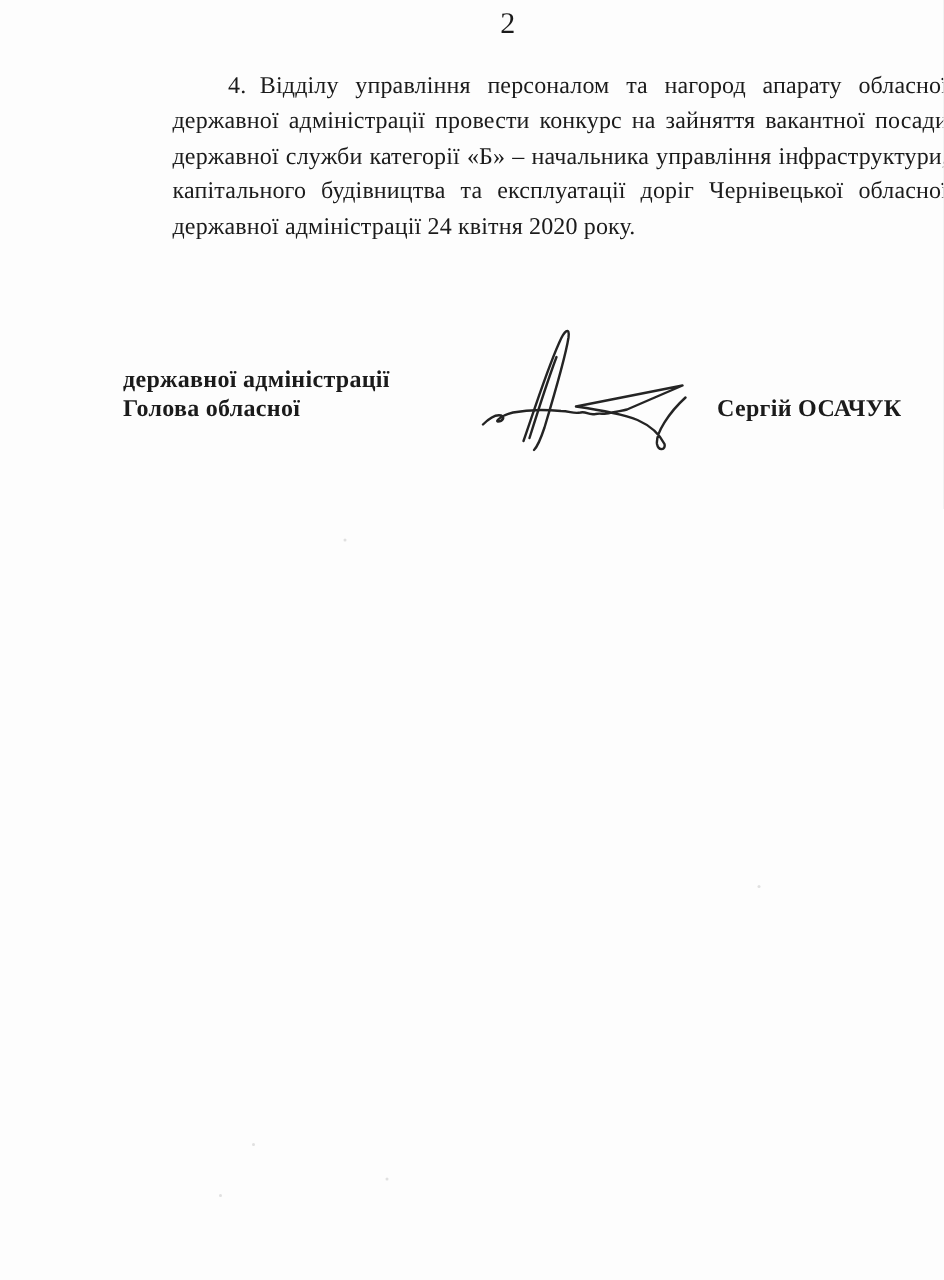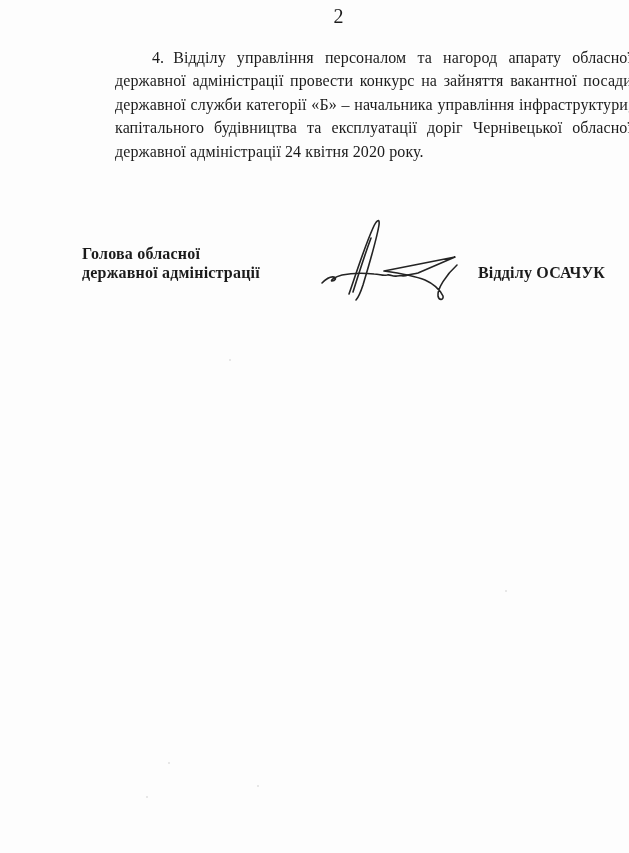--- a/index.html
+++ b/index.html
@@ -93,36 +93,36 @@
 <body>
 
 <div class="page">
 
   <div class="page-number">2</div>
 
   <p class="para para-4"><span class="para-num">4.</span><span>Відділу управління персоналом та нагород апарату обласної державної адміністрації провести конкурс на зайняття вакантної посади державної служби категорії «Б» – начальника управління інфраструктури, капітального будівництва та експлуатації доріг Чернівецької обласної державної адміністрації 24 квітня 2020 року.</span></p>
 
 
   <div class="signer-title">
+    <div>державної адміністрації</div>
     <div>Голова обласної</div>
-    <div>державної адміністрації</div>
   </div>
 
   <div class="signature">
     <svg viewBox="0 0 140 92" xmlns="http://www.w3.org/2000/svg" aria-hidden="true">
 
       <path d="M 29 84 C 34 70, 44 38, 53 18 C 56 11, 60 7, 59 15 C 57 28, 49 55, 43 75 C 40 84, 38 88, 36 90"></path>
 
       <path d="M 33 82 C 38 66, 45 44, 51 28"></path>
 
       <path d="M 2 73 C 5 70, 10 66, 14 67 C 17 68, 15 71, 12 71 C 10 71, 14 67, 22 65 C 32 63, 44 63, 54 64 C 60 64, 62 66, 67 65 C 71 64, 72 67, 77 66 C 81 65, 83 67, 88 65 C 92 64, 95 64, 98 63 L 135 47 L 64 61 C 78 63, 95 66, 105 70 C 114 74, 120 80, 123 86 C 124 90, 119 91, 118 86 C 117 79, 126 65, 137 55"></path>
     </svg>
   </div>
 
-  <div class="signer-name">Відділу ОСАЧУК</div>
+  <div class="signer-name">Сергій ОСАЧУК</div>
 
   <div class="noise-dot" style="left:168px; top:762px;"></div>
   <div class="noise-dot" style="left:146px; top:796px;"></div>
   <div class="noise-dot" style="left:257px; top:785px;"></div>
   <div class="noise-dot" style="left:229px; top:359px;"></div>
   <div class="noise-dot" style="left:505px; top:590px;"></div>
 
 </div>
 
 </body></html>

